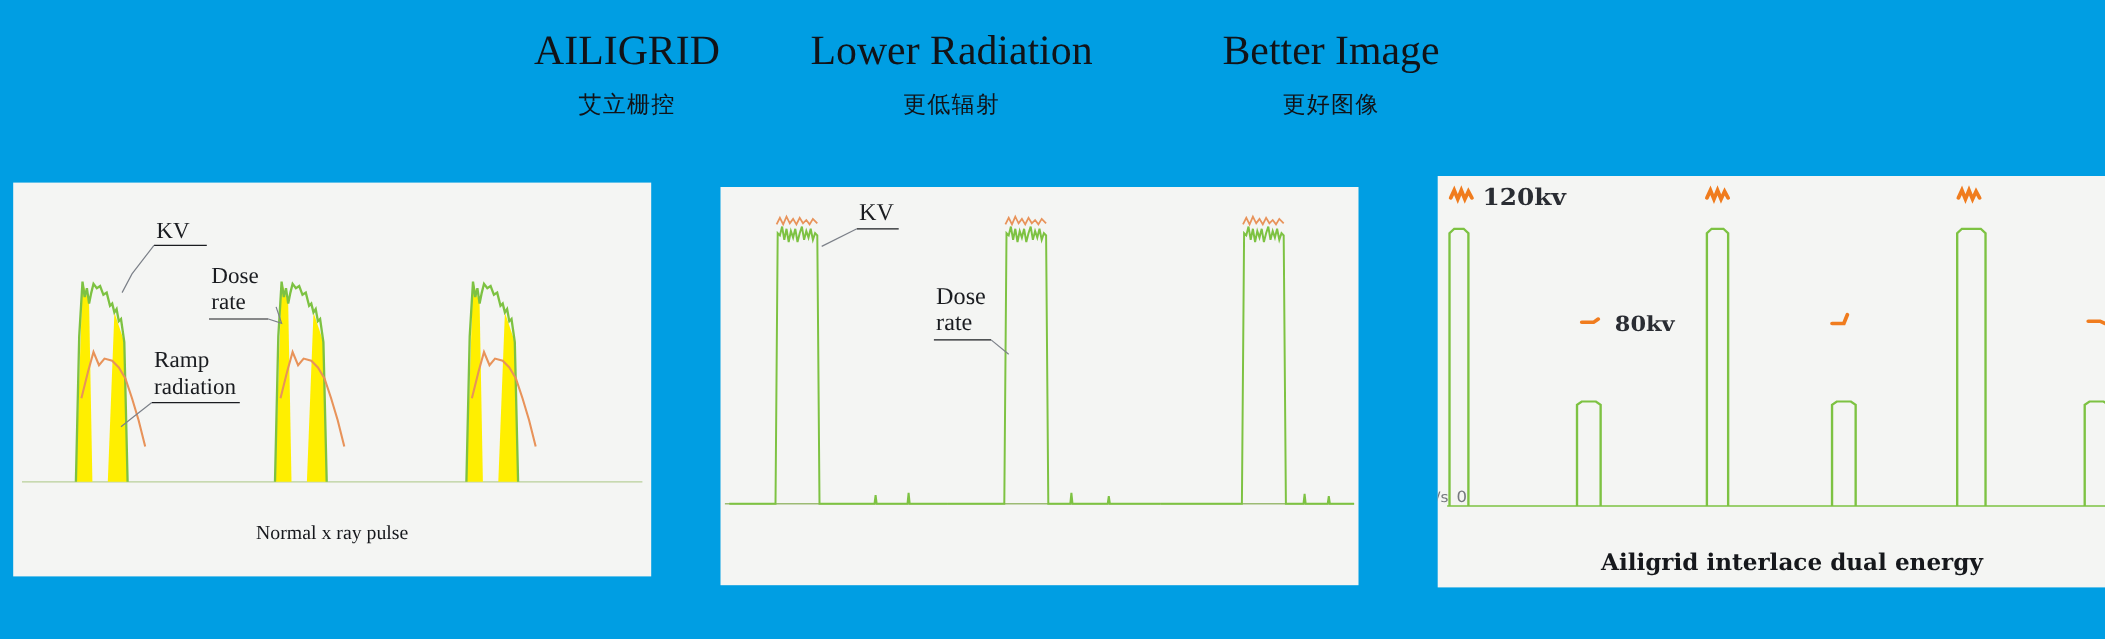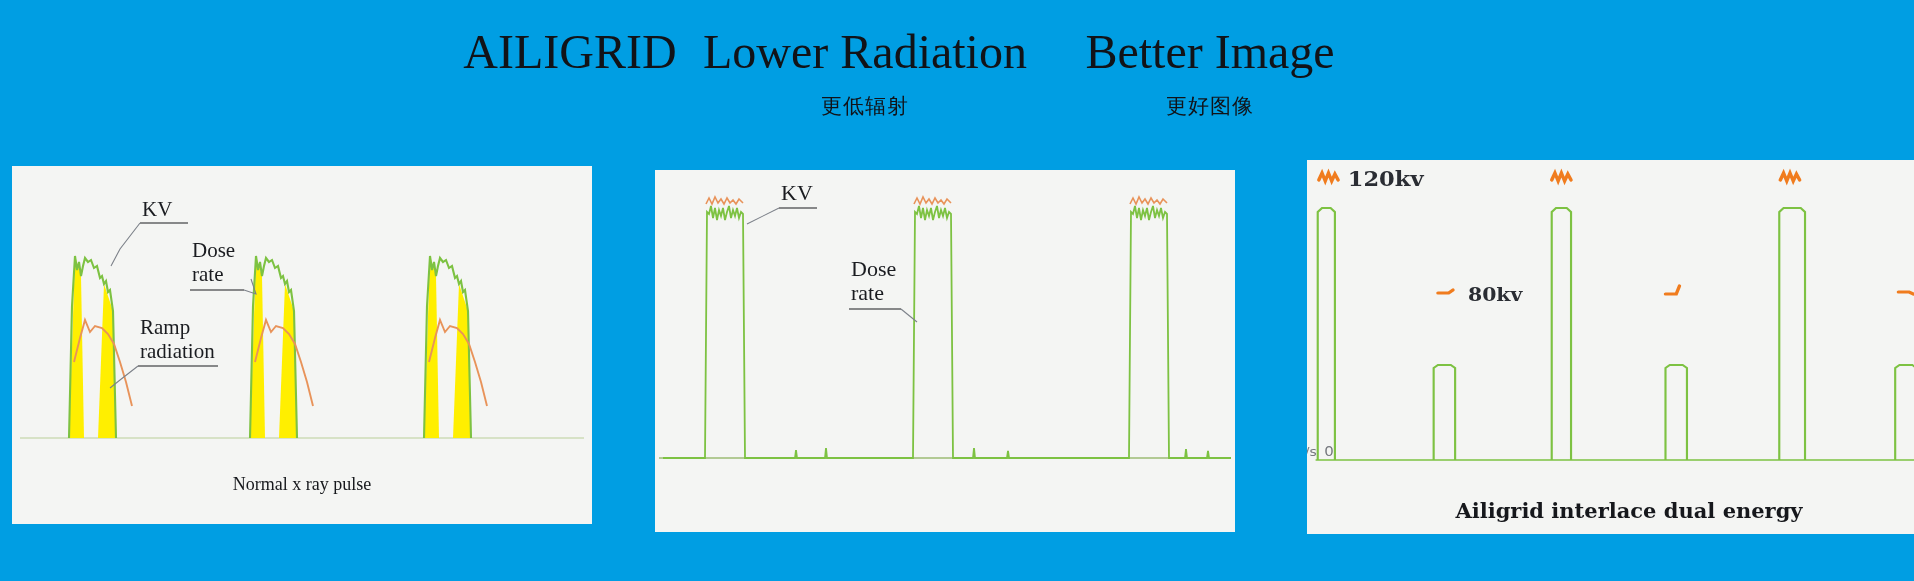--- a/index.html
+++ b/index.html
@@ -21,21 +21,21 @@
     left: 0;
     top: 26px;
     width: 1914px;
     height: 100px;
   }
   .header-col {
     position: absolute;
     text-align: center;
   }
   .header-en {
-    font-size: 48px;
+    font-size: 38px;
     color: #111318;
     line-height: 1.1;
     white-space: nowrap;
     font-family: "Liberation Serif", "DejaVu Serif", serif;
   }
   .header-cn {
     font-size: 21px;
     color: #111318;
     margin-top: 13px;
     white-space: nowrap;
@@ -94,20 +94,21 @@
     fill: #76797e;
   }
 </style>
 </head>
 <body>
 
 <div class="header">
 
   <div class="header-col" id="hcol0">
     <div class="header-en">AILIGRID</div>
+    <div class="header-cn">艾立栅控</div>
   </div>
 
   <div class="header-col" id="hcol2">
     <div class="header-en">Better Image</div>
     <div class="header-cn">更好图像</div>
   </div>
 
   <div class="header-col" id="hcol1">
     <div class="header-en">Lower Radiation</div>
     <div class="header-cn">更低辐射</div>

